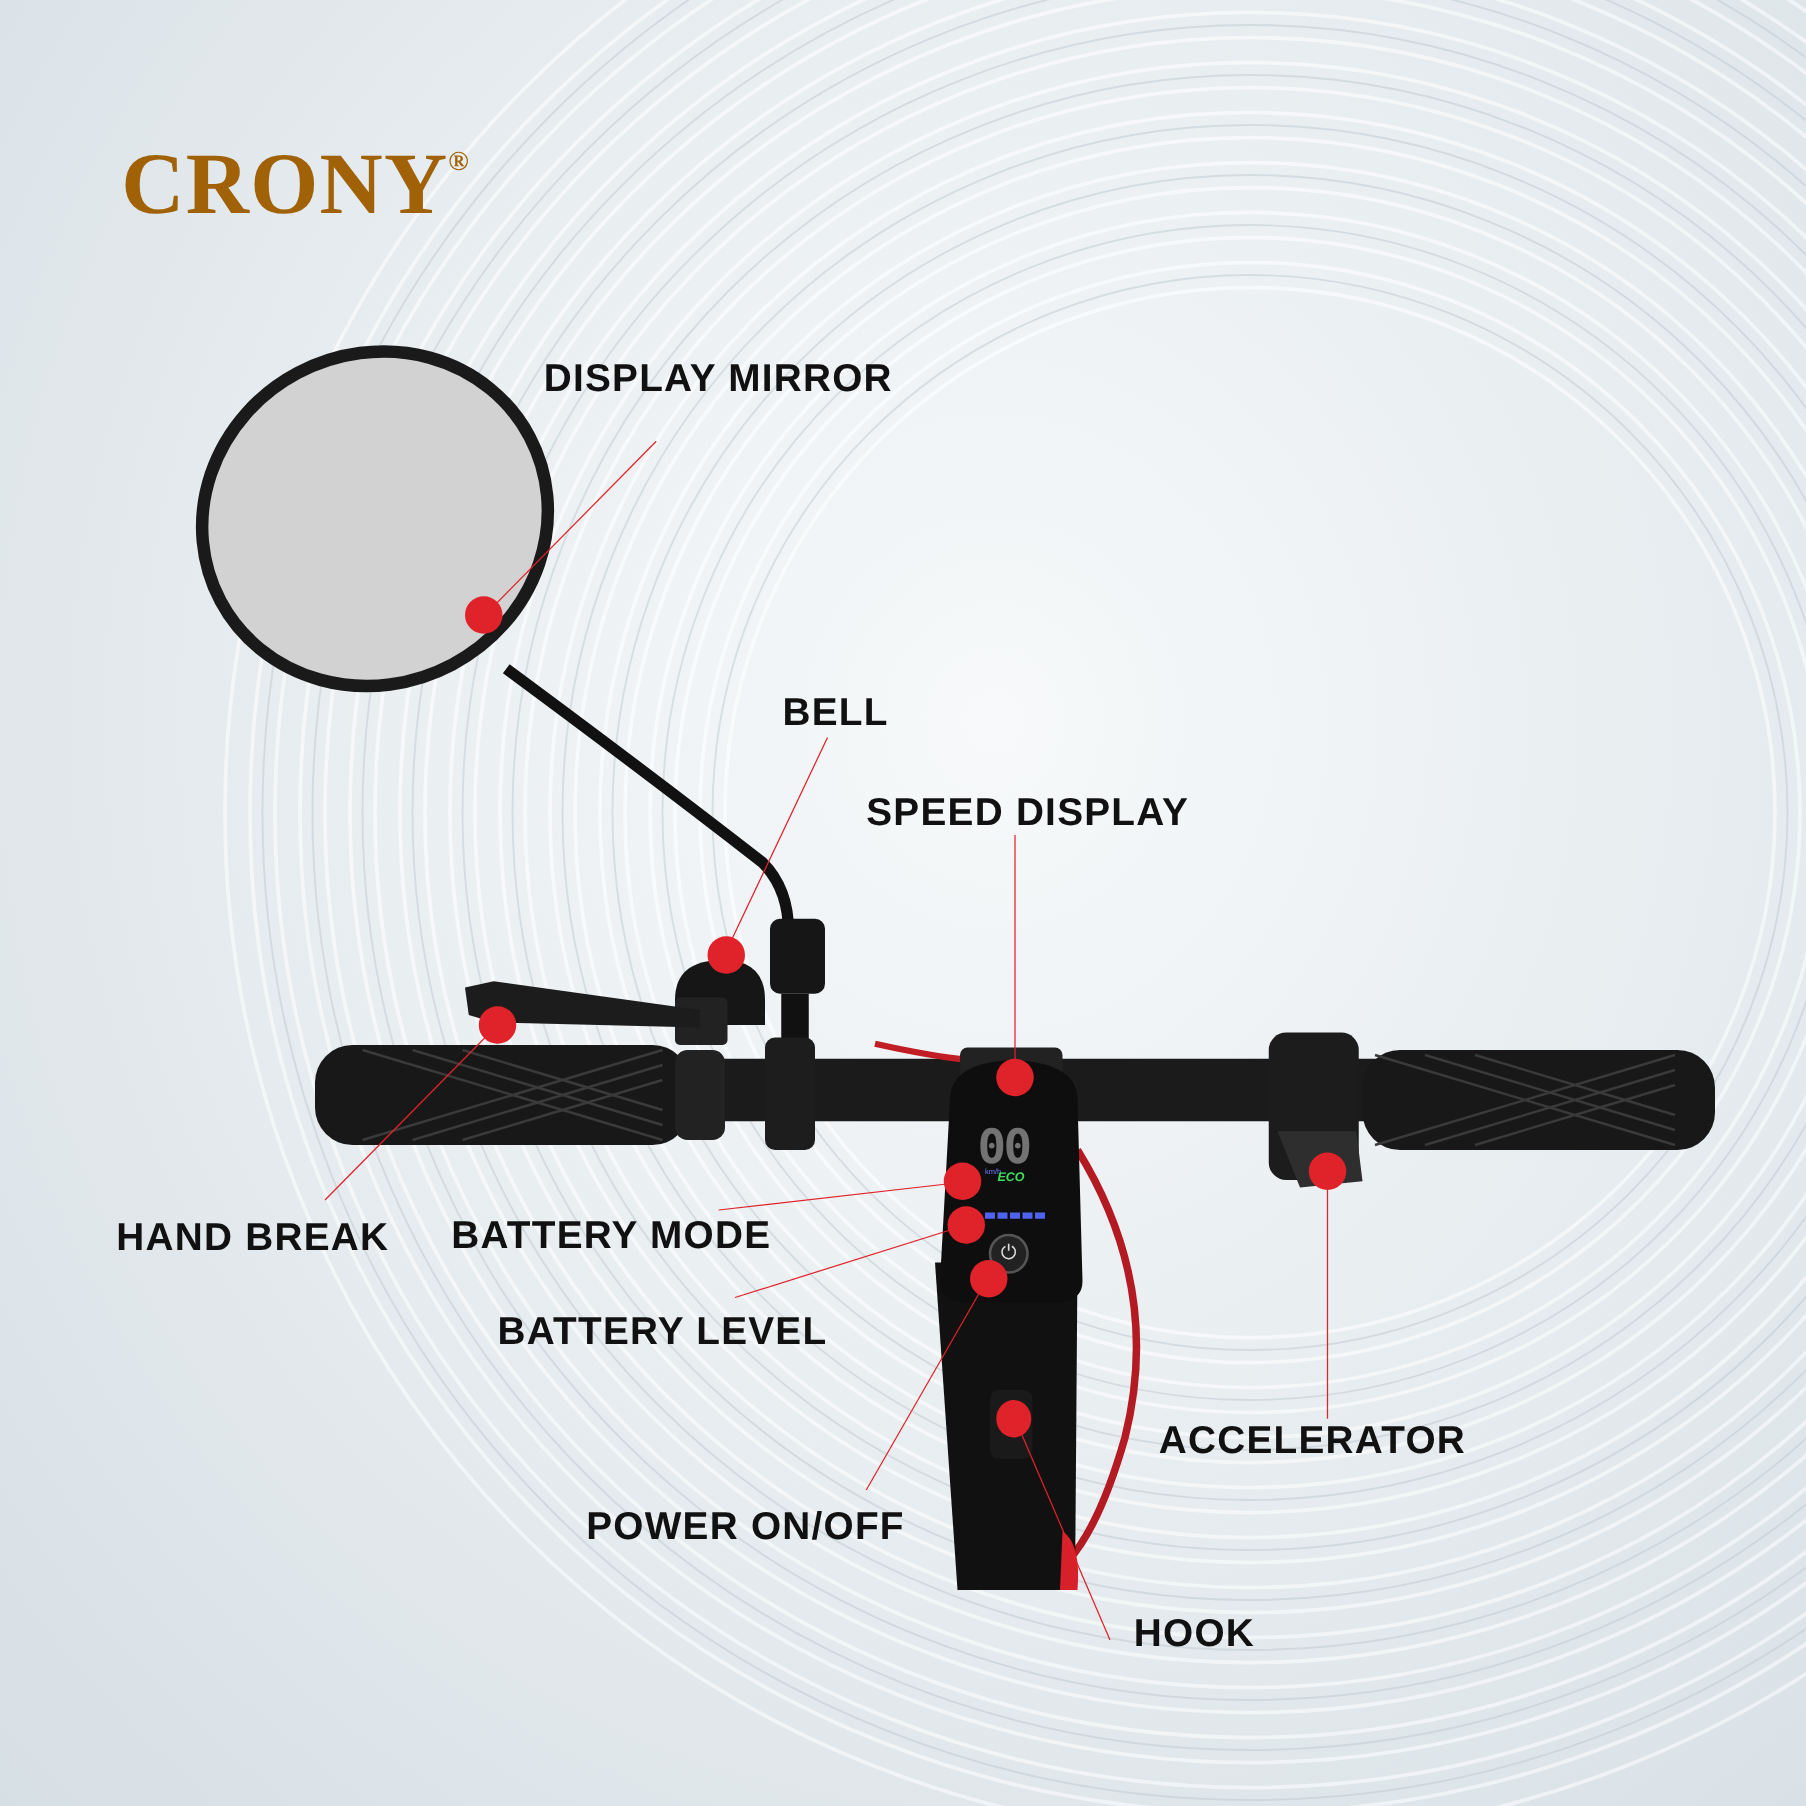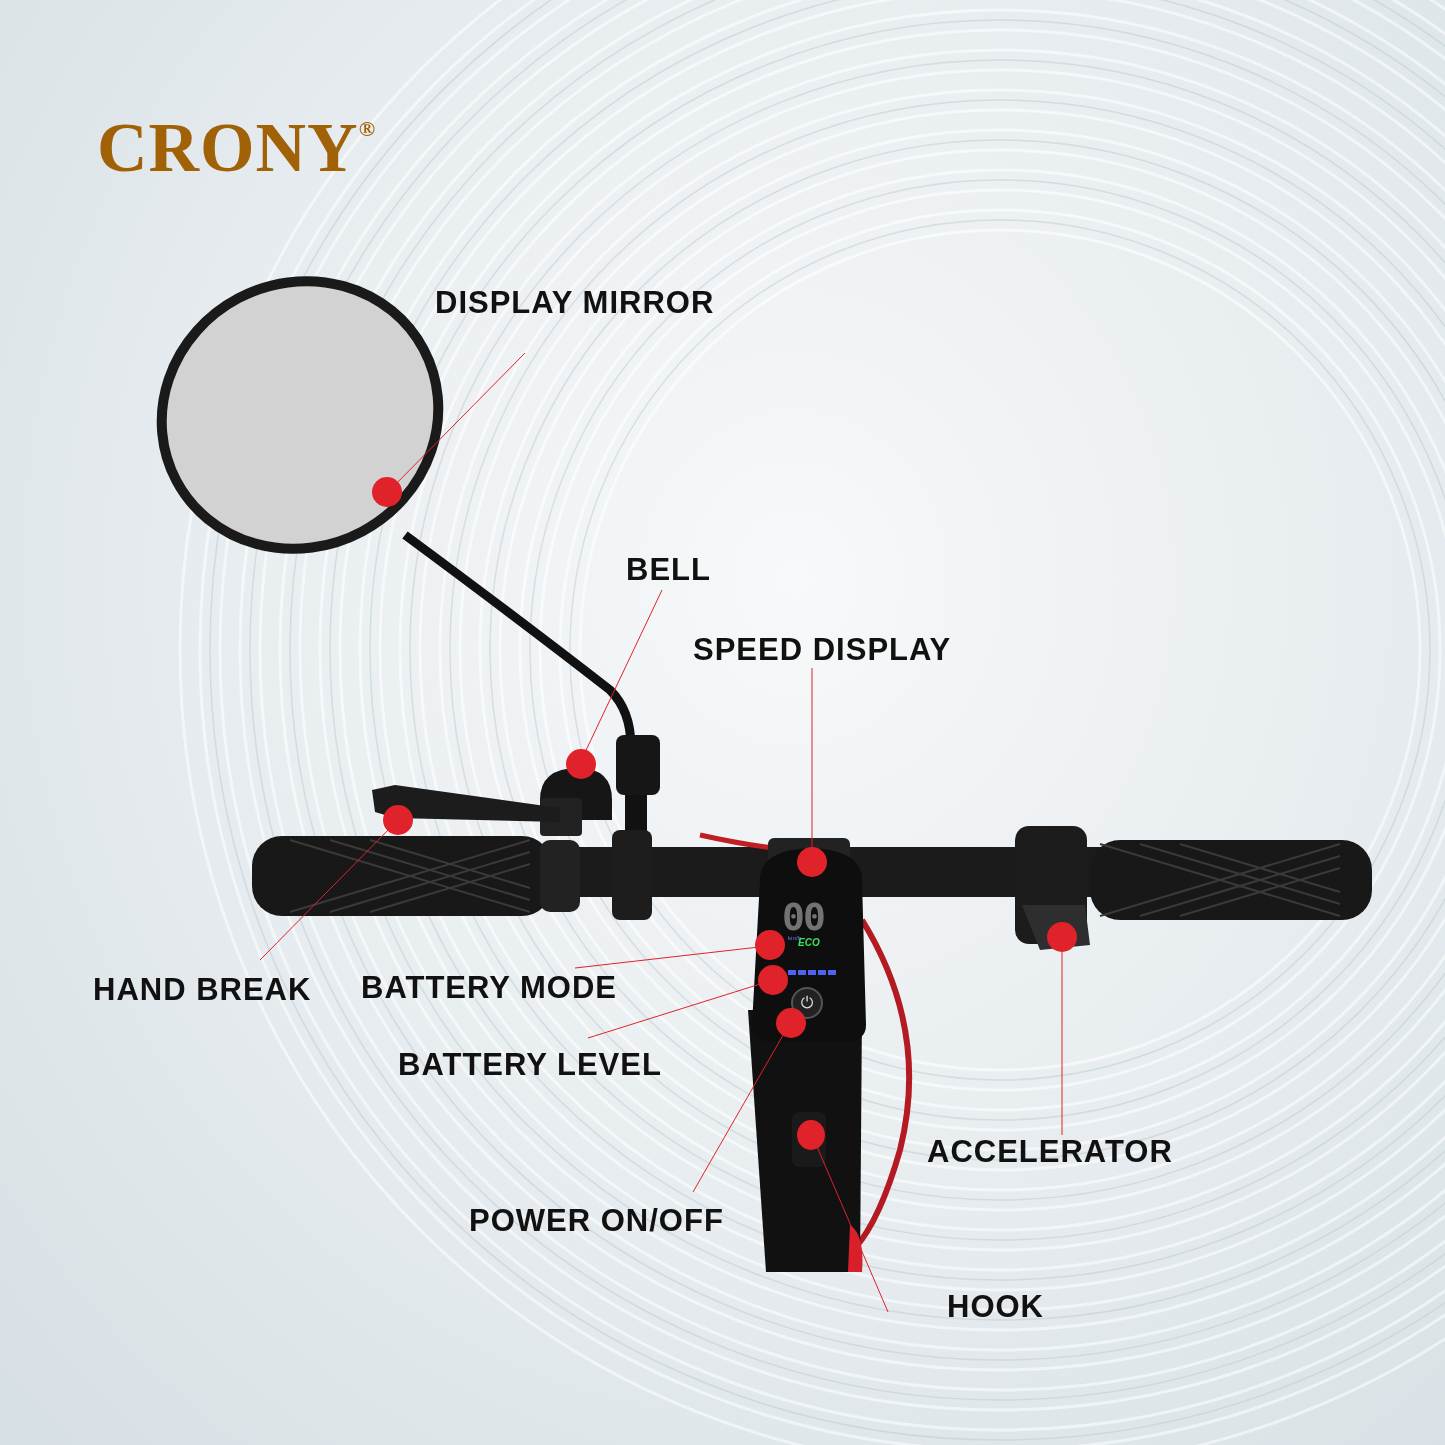--- a/index.html
+++ b/index.html
@@ -141,13 +141,13 @@
 <div class="hit" style="left:1047px;top:922px;width:30px;height:30px;background:#e0232a;"></div>
 
 <div class="label" style="left:435px;top:285px;">DISPLAY MIRROR</div>
 <div class="label" style="left:626px;top:552px;">BELL</div>
 <div class="label" style="left:693px;top:632px;">SPEED DISPLAY</div>
 <div class="label" style="left:93px;top:972px;">HAND BREAK</div>
 <div class="label" style="left:361px;top:970px;">BATTERY MODE</div>
 <div class="label" style="left:398px;top:1047px;">BATTERY LEVEL</div>
 <div class="label" style="left:927px;top:1134px;">ACCELERATOR</div>
 <div class="label" style="left:469px;top:1203px;text-align:right;">POWER ON/OFF</div>
-<div class="label" style="left:907px;top:1289px;margin-left:40px;">HOOK</div>
+<div class="label" style="left:907px;top:1289px;">HOOK</div>
 
 </body></html>

